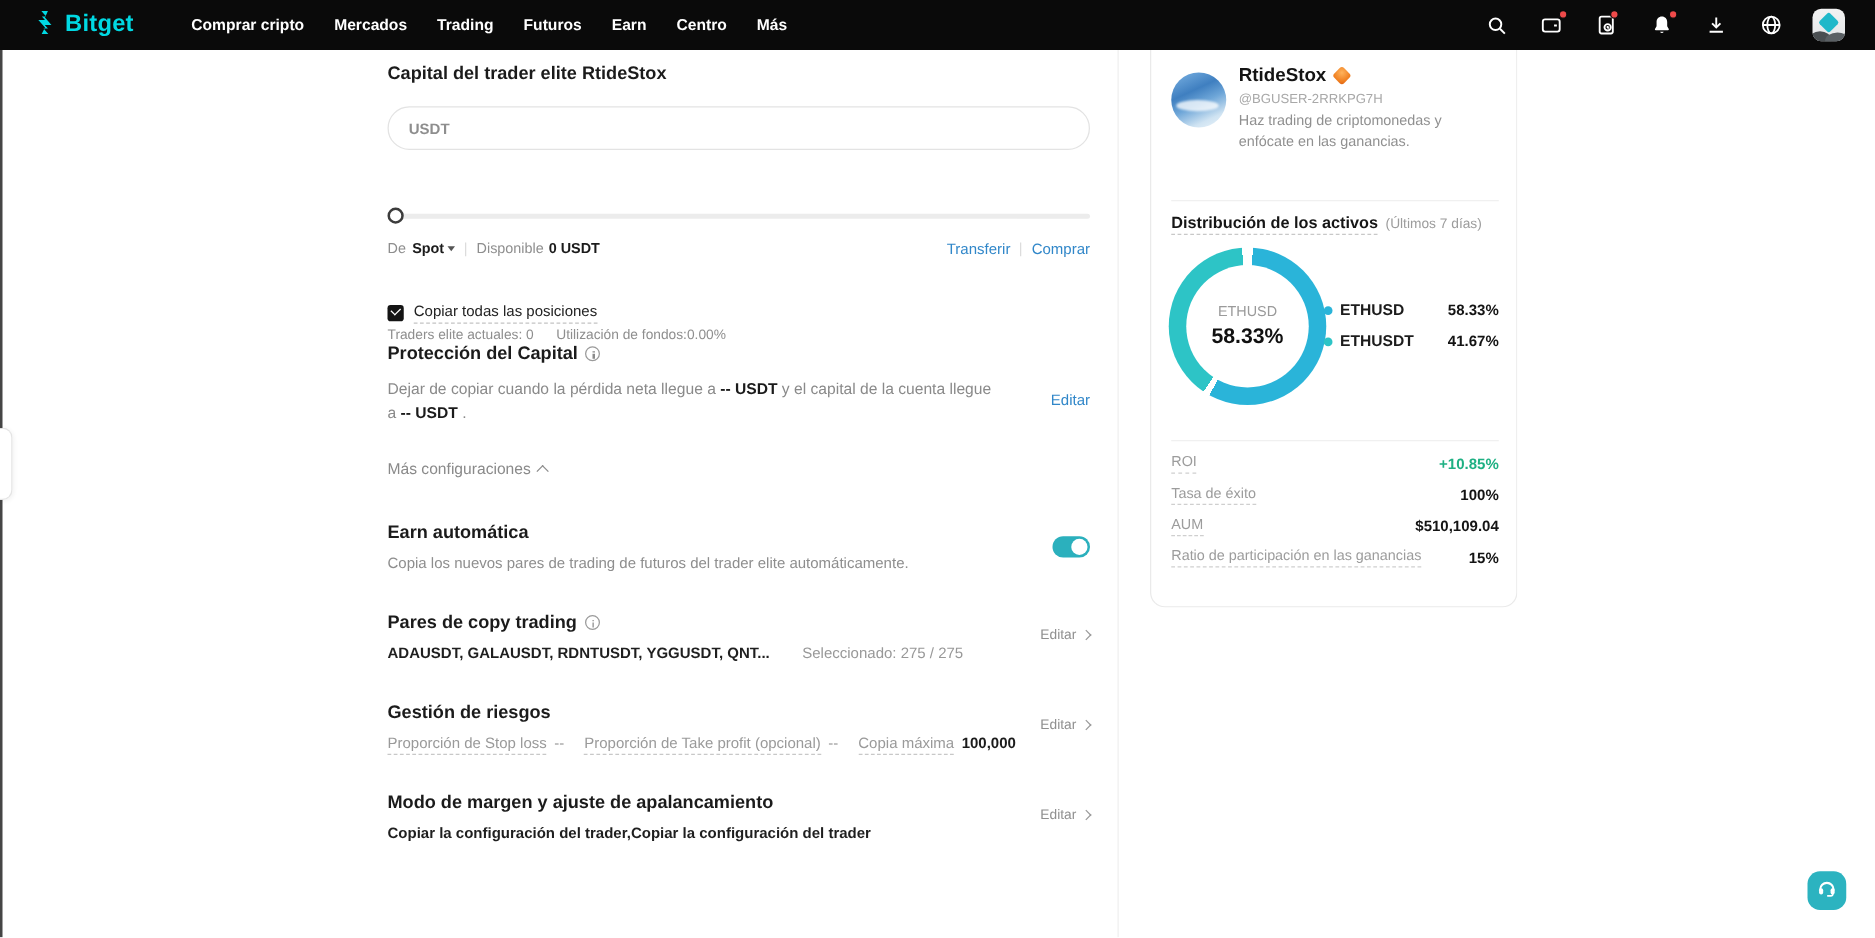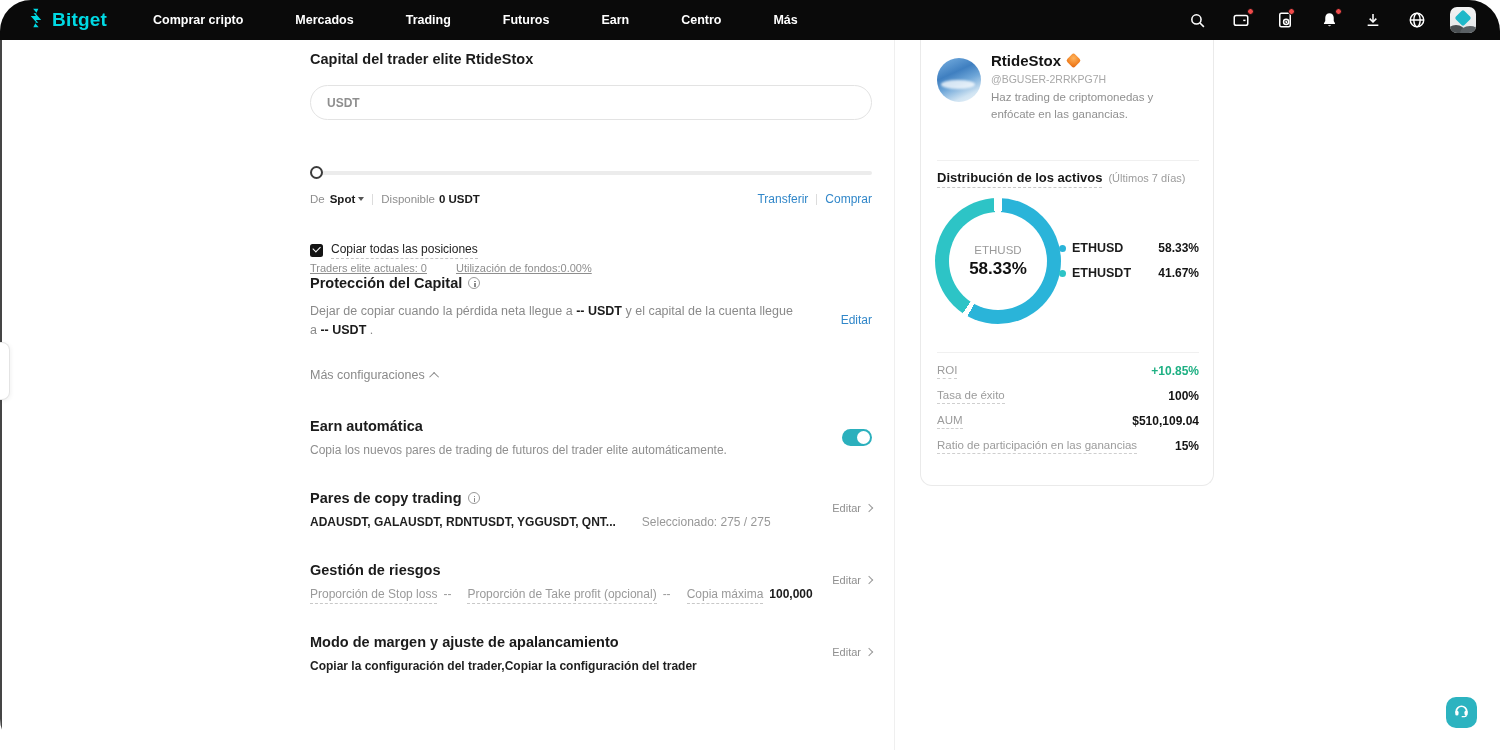--- a/index.html
+++ b/index.html
@@ -1,25 +1,25 @@
 <!DOCTYPE html>
 <html><head>
 <meta charset="utf-8">
 <style>
   * { margin:0; padding:0; box-sizing:border-box; }
   html,body { background:#fff; }
   body { font-family:"Liberation Sans","DejaVu Sans",sans-serif; }
-  .page { position:relative; width:1500px; height:750px; background:#fff; overflow:hidden;border-radius:31px; }
+  .page { position:relative; width:1500px; height:750px; background:#fff; overflow:hidden; }
 
   
   .nav { position:absolute; left:0; top:0; width:1500px; height:40px; background:#0a0a0a;
          display:flex; align-items:center; padding:0 24px 0 26px; }
   .logo { display:flex; align-items:center; gap:6px; cursor:pointer; }
   .logo-text { color:#00d9e3; font-size:19px; font-weight:800; letter-spacing:.2px; }
-  .nav-menu { display:flex; gap:52px; margin-left:46px; }
+  .nav-menu { display:flex; gap:24px; margin-left:46px; }
   .nav-item { color:#fff; font-size:12.5px; font-weight:700; cursor:pointer; white-space:nowrap; }
   .nav-right { margin-left:auto; display:flex; align-items:center; gap:22px; }
   .nav-ic { position:relative; width:22px; height:22px; display:flex; align-items:center; justify-content:center; cursor:pointer; }
   .nav-ic svg { display:block; }
   .red-dot { position:absolute; top:-1px; right:-2px; width:7px; height:7px; border-radius:50%; background:#ef4a4a; border:1.5px solid #0a0a0a; }
   .nav-avatar { width:26px; height:26px; border-radius:7px; background:linear-gradient(180deg,#f2f2f2 0%,#e2e6e8 100%); position:relative; overflow:hidden; cursor:pointer; }
   .nav-avatar .diamond { position:absolute; left:7px; top:5px; width:12px; height:12px; background:#1fb8c9; transform:rotate(45deg); border-radius:2px; }
   .nav-avatar .hill { position:absolute; left:-3px; bottom:-6px; width:18px; height:14px; background:#4a4f52; border-radius:50% 50% 0 0; }
   .nav-avatar .hill2 { position:absolute; right:-4px; bottom:-7px; width:20px; height:14px; background:#5a6064; border-radius:50% 50% 0 0; }
 
@@ -54,21 +54,21 @@
   .caret-down { display:inline-block; width:0; height:0; border-left:3.5px solid transparent;
                 border-right:3.5px solid transparent; border-top:4.5px solid #555; margin-left:3px; }
   .vsep { display:inline-block; width:1px; height:11px; background:#dcdcdc; margin:0 8px; }
   .link-blue { color:#3187c9; font-size:12px; cursor:pointer; }
 
   .chk-row { top:202px; left:0; display:flex; align-items:center; gap:8px; cursor:pointer; }
   .chk { width:13px; height:13px; background:#141414; border-radius:2.5px; position:relative; }
   .chk::after { content:""; position:absolute; left:3.2px; top:2.2px; width:5.5px; height:3.5px;
                 border-left:1.6px solid #fff; border-bottom:1.6px solid #fff; transform:rotate(-45deg); }
   .chk-label { font-size:12px; color:#222; border-bottom:1px dashed #c4c4c4; padding-bottom:2px; }
-  .sub-info { top:222px; left:0; font-size:11px; color:#8e8e8e; display:flex; gap:29px;text-decoration:underline; }
+  .sub-info { top:222px; left:0; font-size:11px; color:#8e8e8e; display:flex; gap:18px; }
 
   .prot-text { top:262px; left:0; width:488px; font-size:12.5px; color:#8a8a8a; line-height:18.5px; }
   .prot-text b { color:#1b1b1b; font-weight:700; }
   .editar { font-size:12px; color:#3187c9; cursor:pointer; }
 
   .more-cfg { top:328px; left:0; font-size:12.5px; color:#8a8a8a; display:flex; align-items:center; gap:7px; cursor:pointer; }
   .chev-up { display:inline-block; width:7px; height:7px; border-left:1.5px solid #8a8a8a;
              border-top:1.5px solid #8a8a8a; transform:rotate(45deg) translateY(2px); }
 
   .toggle { top:389px; right:0; width:30px; height:17px; border-radius:9px; background:#2bb0bd; position:absolute; cursor:pointer; }

